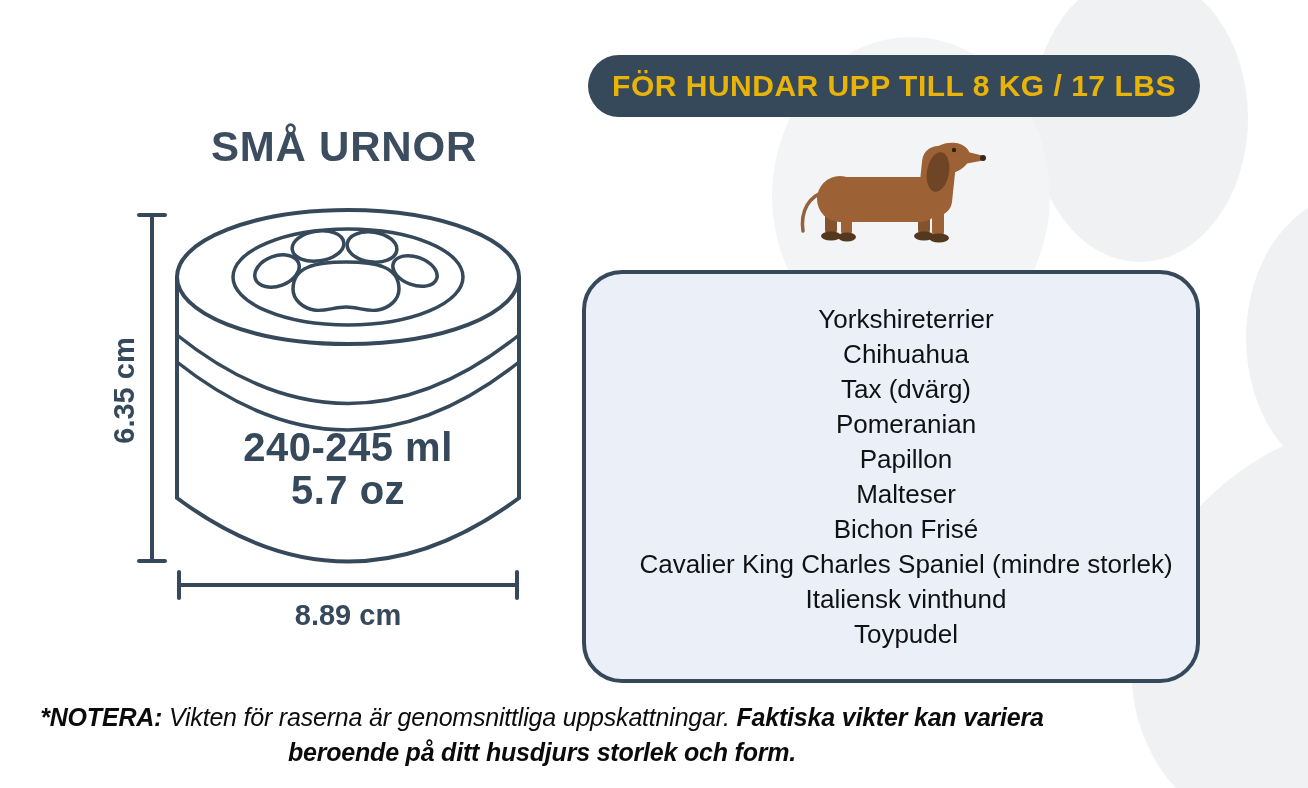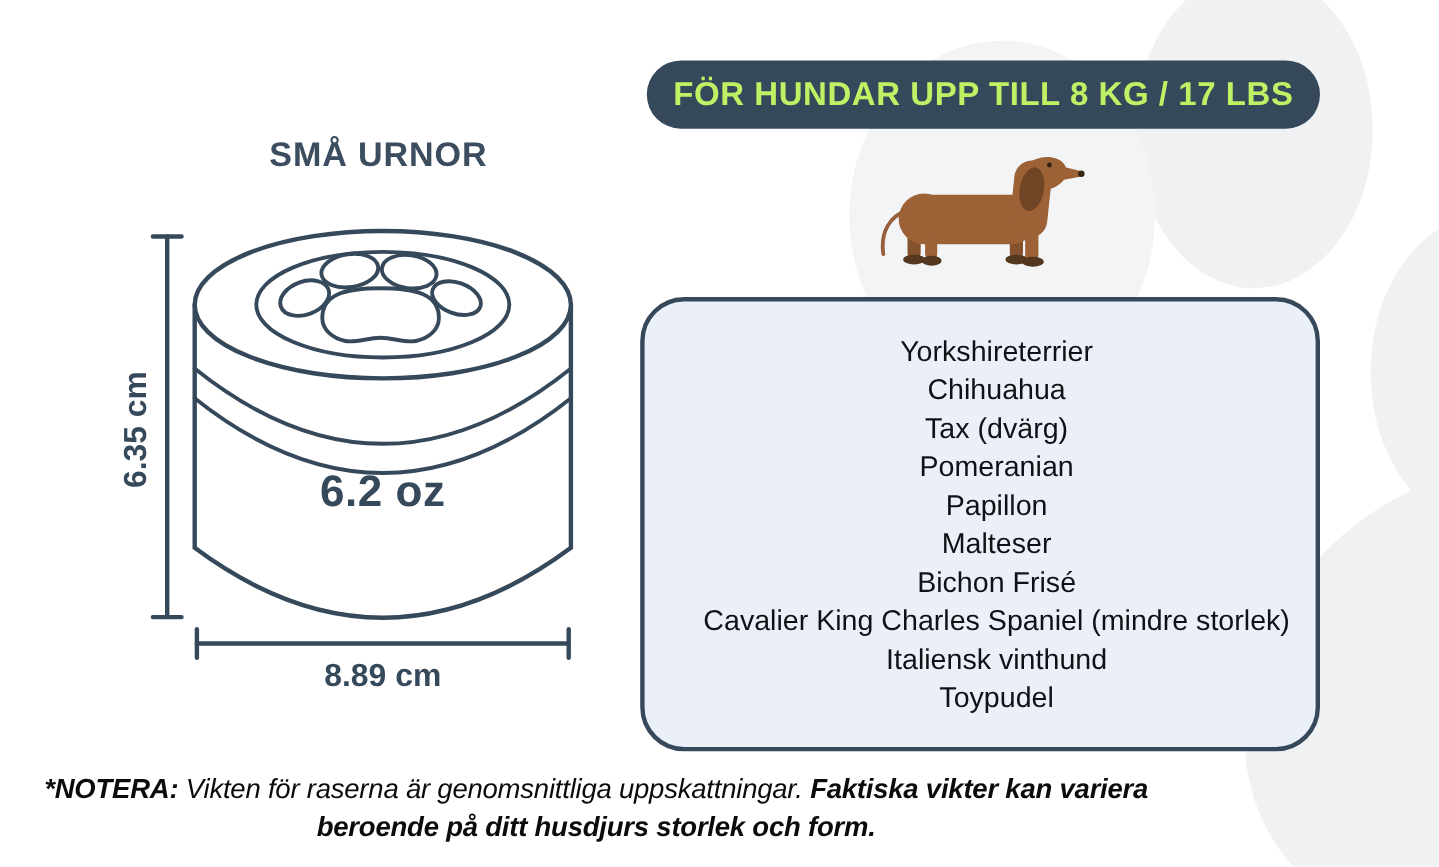--- a/index.html
+++ b/index.html
@@ -15,31 +15,31 @@
   
   .bg-shape { position: absolute; background: #F0F1F3; border-radius: 50%; z-index: 0; }
   .bg-toe-a { left: 1032px; top: -26px; width: 216px; height: 288px; }
   .bg-toe-b { left: 1246px; top: 194px; width: 218px; height: 288px; }
   .bg-pad   { left: 1118px; top: 436px; width: 470px; height: 396px; transform: rotate(-38deg); }
   .bg-dog-circle { position: absolute; left: 772px; top: 37px; width: 278px; height: 318px;
                    background: #F2F4F6; border-radius: 50%; z-index: 0; }
   
   .title {
     position: absolute; left: 144px; top: 123px; width: 400px;
-    text-align: center; font-size: 31px; font-weight: 700;
+    text-align: center; font-size: 42px; font-weight: 700;
     color: #3B4D5E; letter-spacing: 0.8px; z-index: 2;
   }
   
   .banner {
     position: absolute; left: 588px; top: 55px; width: 612px; height: 62px;
     background: #35495B; border-radius: 31px;
     display: flex; align-items: center; justify-content: center; z-index: 3;
   }
   .banner span {
-    color: #bef264; font-size: 30px; font-weight: 700; letter-spacing: 0.5px;
+    color: #eab308; font-size: 30px; font-weight: 700; letter-spacing: 0.5px;
     white-space: nowrap;
   }
   
   .dog-svg { position: absolute; left: 792px; top: 132px; width: 204px; height: 118px; z-index: 2; }
   
   .urn-svg { position: absolute; left: 100px; top: 200px; width: 460px; height: 445px; z-index: 1; }
   .volume-block {
     position: absolute; left: 148px; top: 426px; width: 400px; z-index: 2;
     text-align: center; color: #36495B; font-weight: 700; font-size: 40px; line-height: 43px;
     letter-spacing: 0.5px;
@@ -140,21 +140,22 @@
 
       <g>
         <path d="M 179 585 L 517 585"></path>
         <path d="M 179 572 L 179 598"></path>
         <path d="M 517 572 L 517 598"></path>
       </g>
     </g>
   </svg>
 
   <div class="volume-block">
-    <div>6.2 oz</div>
+    <div>240-245 ml</div>
+    <div>5.7 oz</div>
   </div>
 
   <div class="dim-label dim-height">6.35 cm</div>
   <div class="dim-label dim-width">8.89 cm</div>
 
   <div class="breeds-box">
     <div>
 
     <div class="breed">Yorkshireterrier</div>
         <div class="breed">Chihuahua</div>

